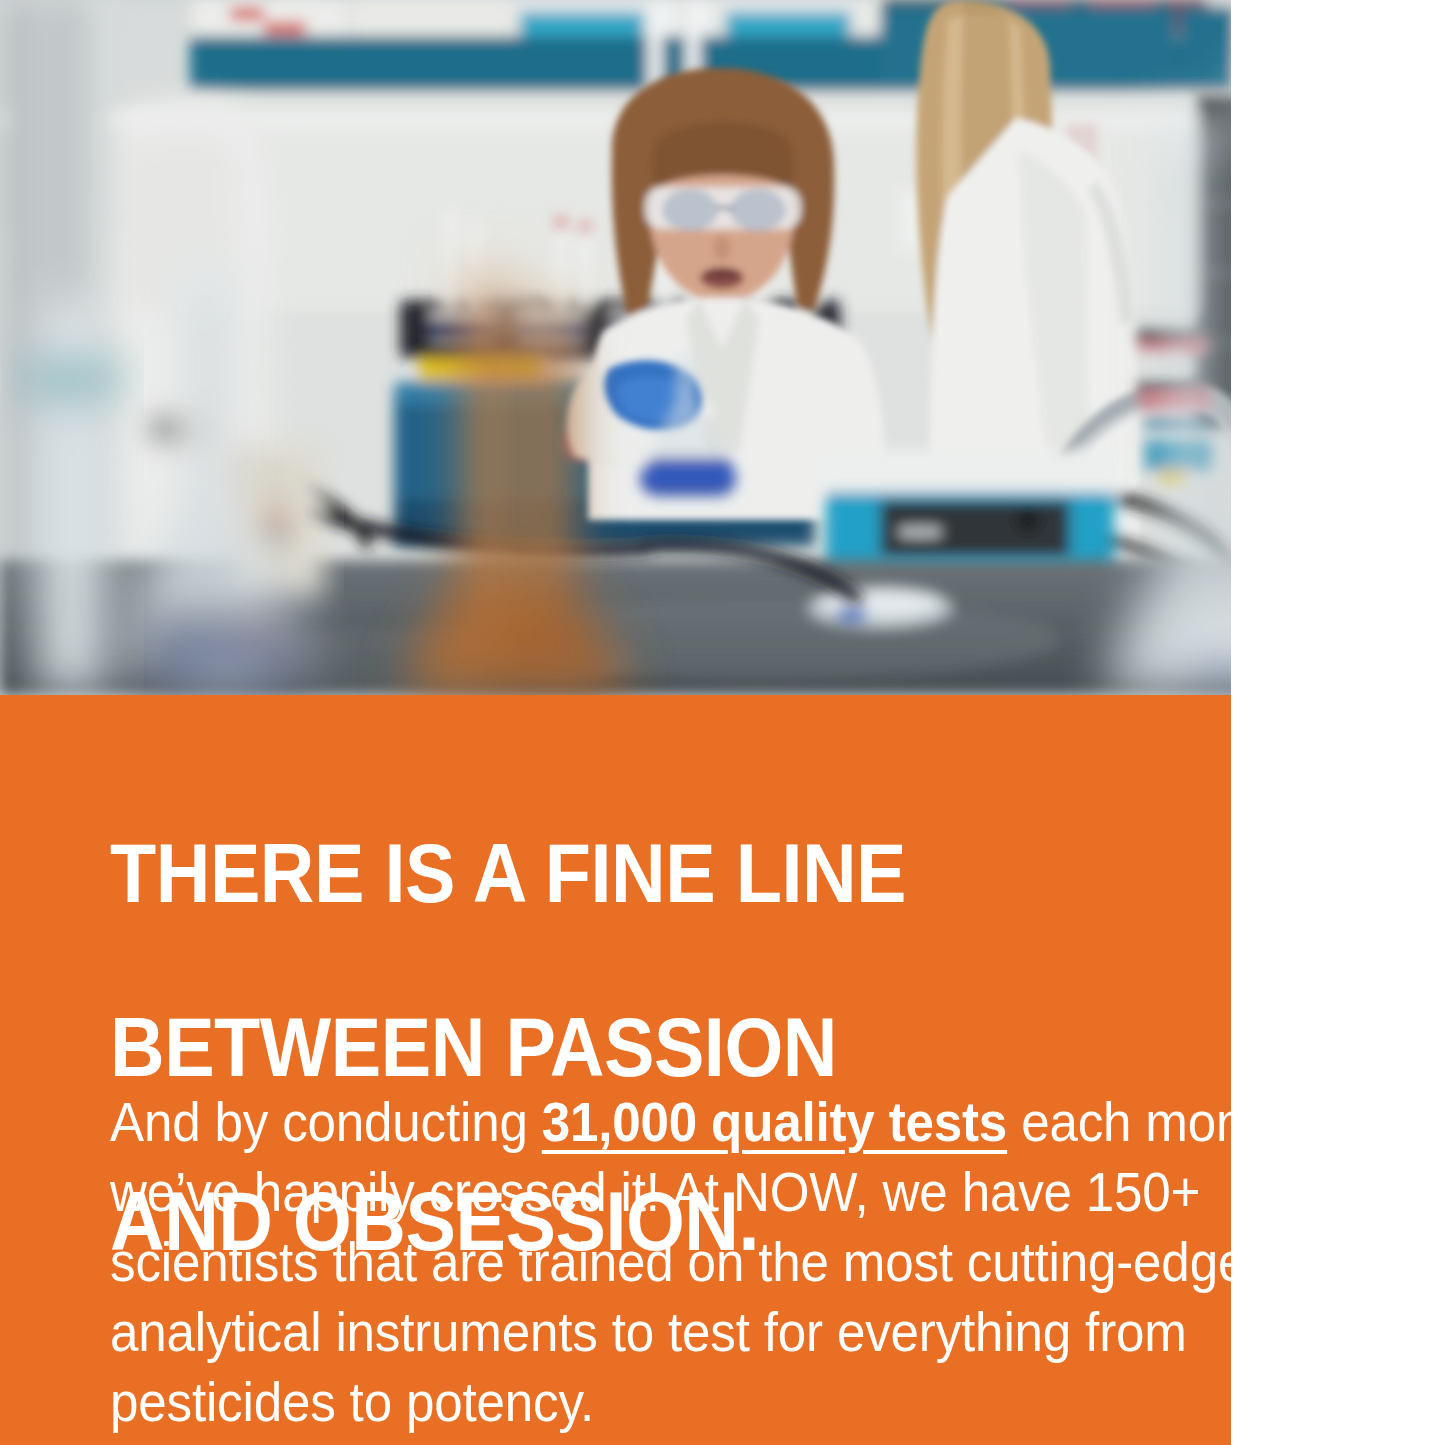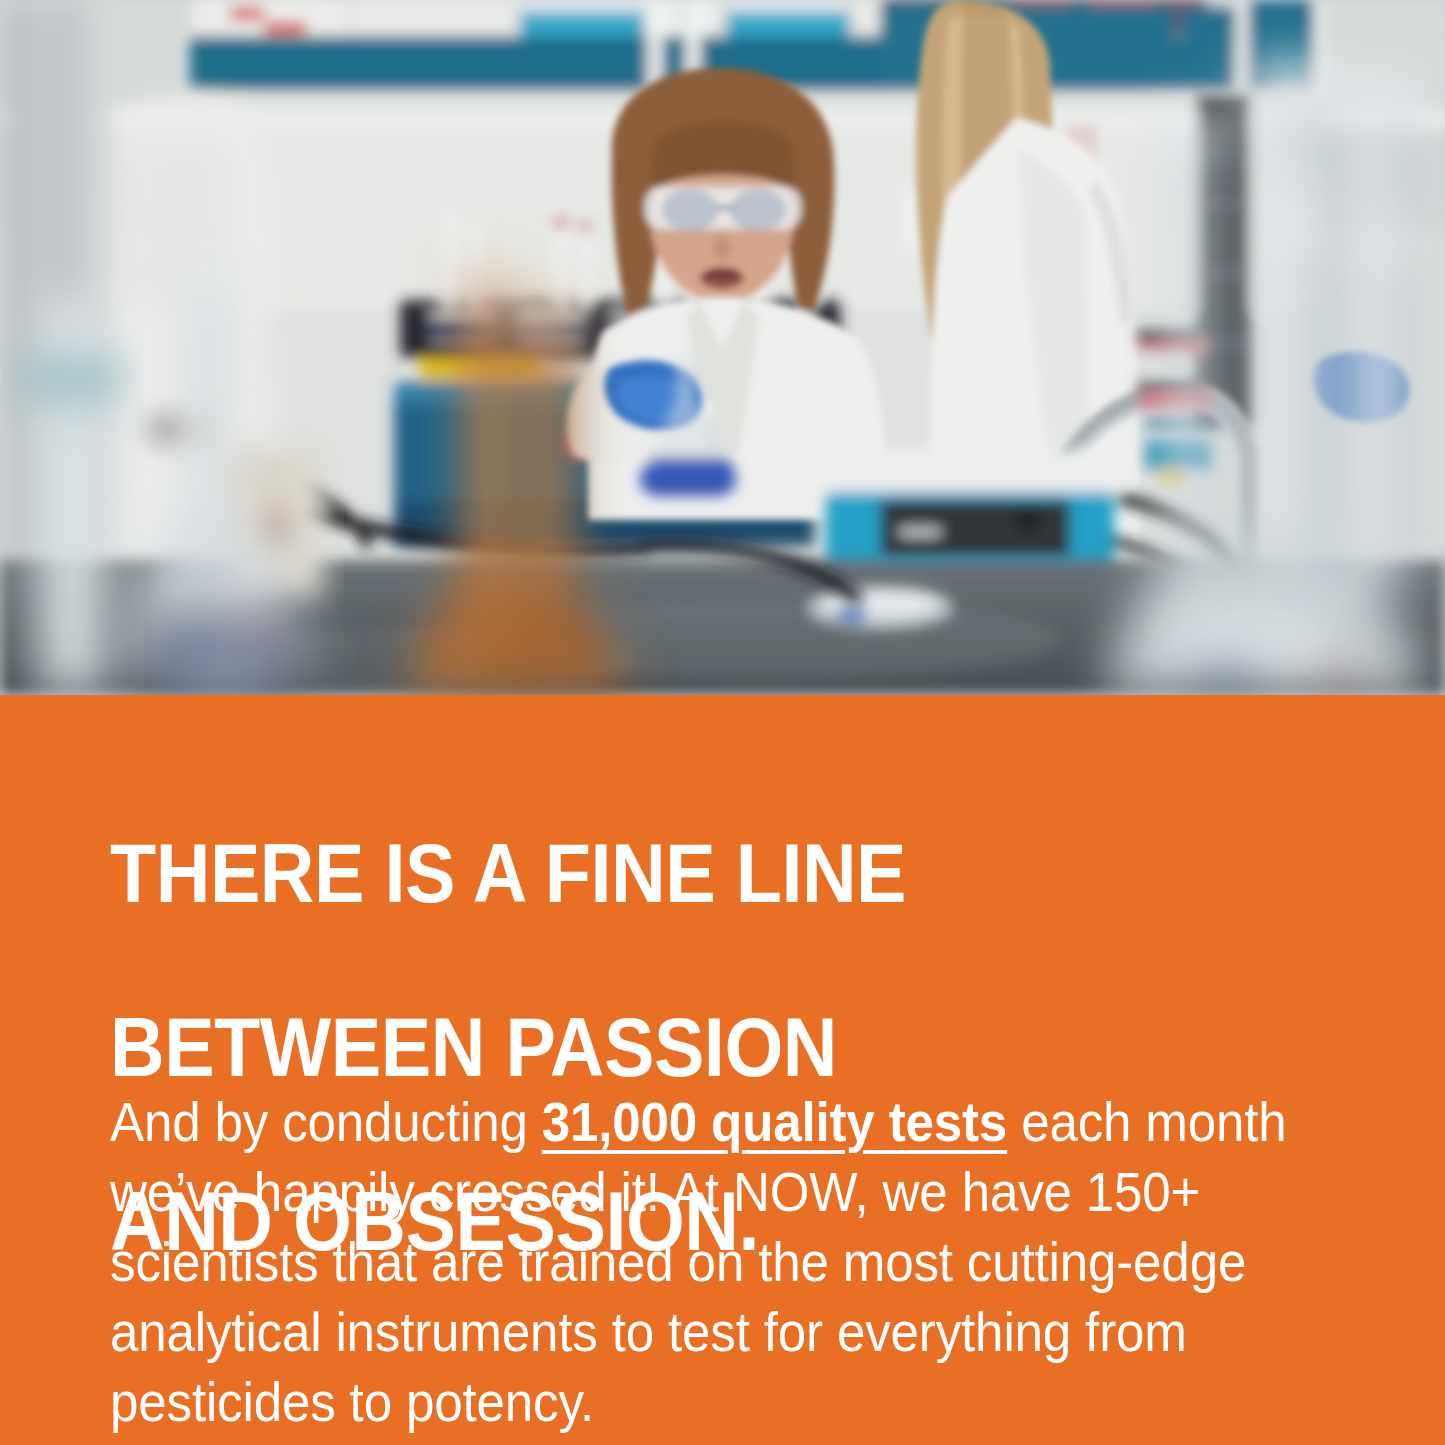--- a/index.html
+++ b/index.html
@@ -5,24 +5,25 @@
   html, body {
     margin: 0;
     padding: 0;
     background: #ffffff;
   }
   body {
     font-family: "Liberation Sans", "DejaVu Sans", sans-serif;
   }
   #page {
     position: relative;
-    width: 1445px;
+    width: 1215px;
     height: 1445px;
     overflow: hidden;
     background: #a16207;
+    padding-left: 16px;
   }
 
   
   .photo {
     position: absolute;
     left: 0;
     top: 0;
     width: 1445px;
     height: 695px;
     overflow: hidden;

